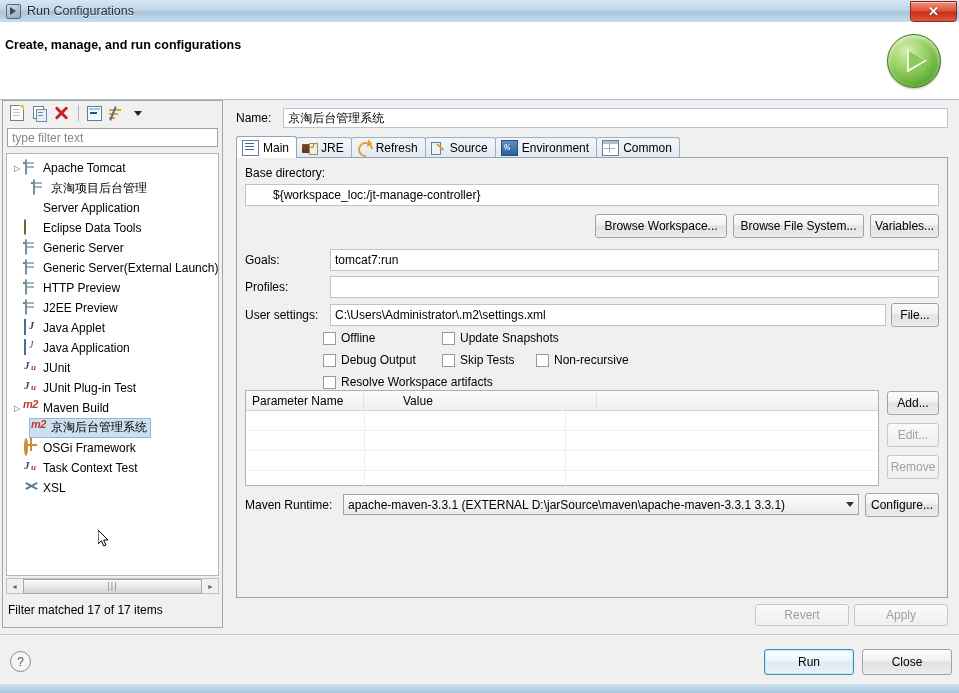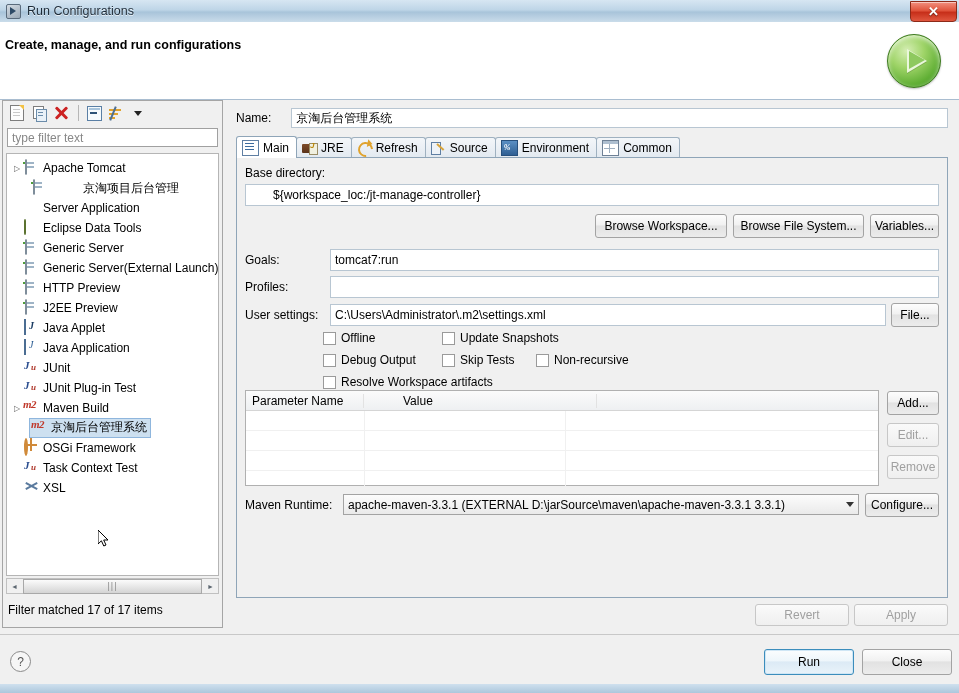--- a/index.html
+++ b/index.html
@@ -181,21 +181,21 @@
     background: #fff; border: 1px solid #b5b5b5;
     box-sizing: border-box;
     overflow: hidden;
     padding-top: 4px;
   }
   .tree-item {
     height: 20px; display: flex; align-items: center;
     padding-left: 4px; white-space: nowrap; cursor: pointer;
     font-size: 12px;
   }
-  .tree-item.indent { padding-left: 24px; gap: 32px; }
+  .tree-item.indent { padding-left: 24px; }
   .tree-item .expander {
     width: 12px; flex: none; color: #666; font-size: 8px;
     display: flex; align-items: center; justify-content: center;
   }
   .tree-item .nodeicon {
     width: 16px; height: 16px; flex: none; margin-right: 4px;
     position: relative;
   }
   .tree-item .lbl { color: #000; }
   .tree-item.selected .lbl-wrap {
@@ -235,21 +235,21 @@
     width: 13px; height: 13px; margin: 2px 0 0 1px;
     background: #f3f7fb; border: 1px solid #4b6d92; position: relative;
   }
   .ni-japp .j { position: absolute; left: 4px; top: -1px; font-size: 10px; color: #2a5c92; font-family: "Liberation Serif", serif; }
   .ni-junit { width: 16px; height: 14px; margin-top: 1px; position: relative; }
   .ni-junit .J { position: absolute; left: 1px; top: -1px; font-size: 11px; font-weight: bold; color: #2a4d8f; font-family: "Liberation Serif", serif; }
   .ni-junit .u { position: absolute; left: 8px; top: 2px; font-size: 9px; font-weight: bold; color: #b03a2e; font-family: "Liberation Serif", serif; }
   .ni-m2 {
     width: 17px; height: 12px; margin: 2px 0 0 0; position: relative;
   }
-  .ni-m2 .t { position: absolute; left: 0; top: -2px; font-size: 11px; font-weight: bold; color: #c0392b; font-family: Liberation Serif, serif; letter-spacing: -.5px; }
+  .ni-m2 .t { position: absolute; left: 0; top: -2px; font-size: 11px; font-weight: bold; color: #c0392b; font-family: Liberation Sans, sans-serif; letter-spacing: -.5px; }
   .ni-osgi {
     width: 13px; height: 13px; margin: 2px 0 0 1px; border-radius: 50%;
     border: 2px solid #d08a3a; background: #f7ead6; position: relative;
   }
   .ni-osgi .h { position: absolute; left: -2px; top: 4px; width: 13px; height: 1.5px; background: #d08a3a; }
   .ni-osgi .v { position: absolute; left: 4px; top: -2px; width: 1.5px; height: 13px; background: #d08a3a; }
   .ni-xsl { width: 14px; height: 13px; margin: 2px 0 0 1px; position: relative; }
   .ni-xsl .l1, .ni-xsl .l2 { position: absolute; left: 1px; top: 5px; width: 13px; height: 2px; background: #5a7a9e; }
   .ni-xsl .l1 { transform: rotate(28deg); }
   .ni-xsl .l2 { transform: rotate(-28deg); }
@@ -283,21 +283,21 @@
   .right-panel {
     position: absolute; left: 228px; top: 0px;
     width: 729px; height: 528px;
     background: #f0f0f0;
     box-sizing: border-box;
   }
   .name-row {
     position: absolute; left: 8px; top: 8px;
     display: flex; align-items: center; width: 712px;
   }
-  .name-label { font-size: 12px; margin-right: 20px; }
+  .name-label { font-size: 12px; margin-right: 12px; }
   .name-input {
     flex: 1; height: 20px; background: #fff; border: 1px solid #b8c6d2;
     box-sizing: border-box; padding: 0 4px; display: flex; align-items: center;
     font-size: 12px;
   }
 
   .tabbar {
     position: absolute; left: 8px; top: 36px;
     width: 712px; height: 22px;
     display: flex; align-items: flex-end;

